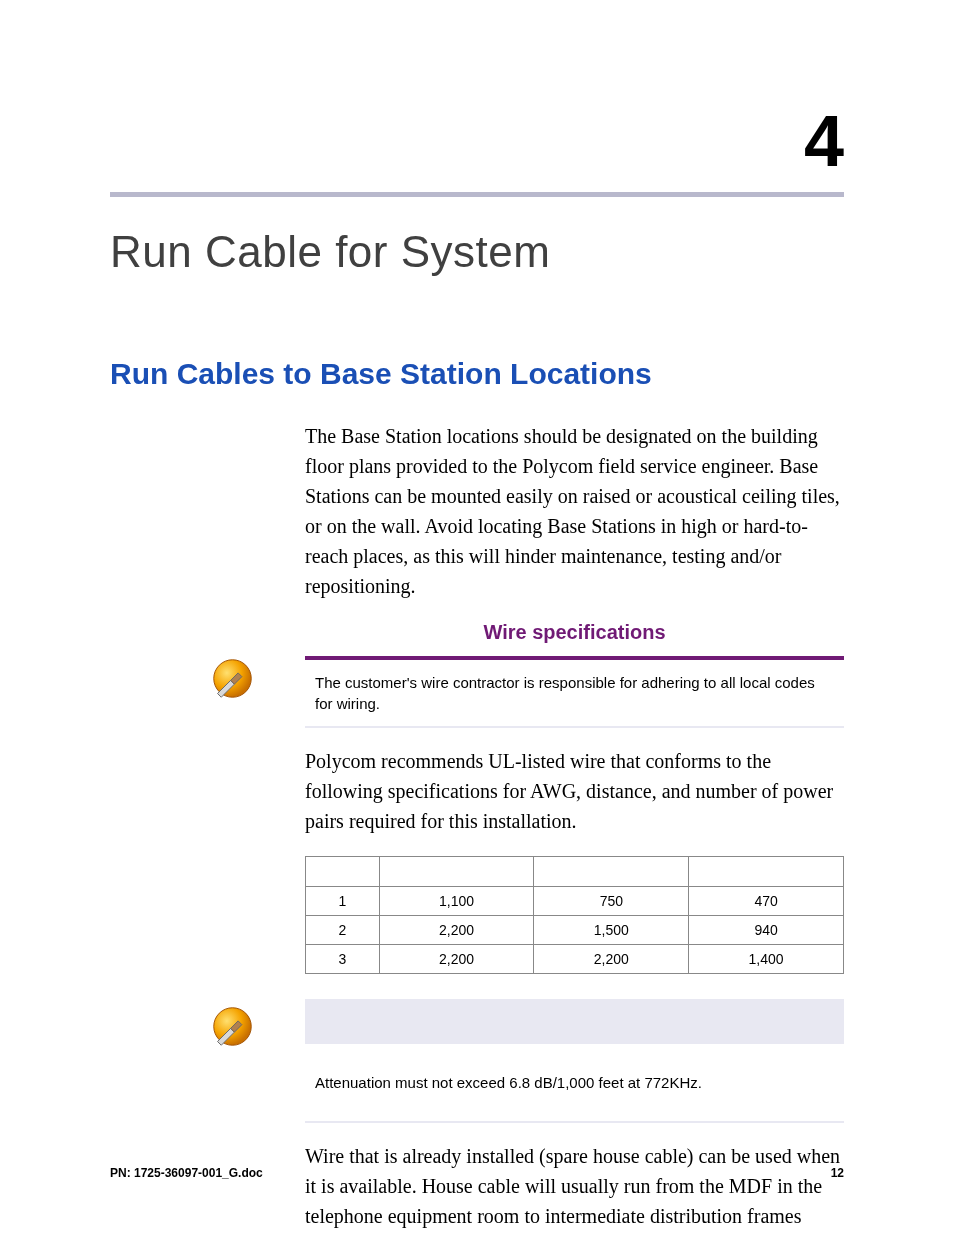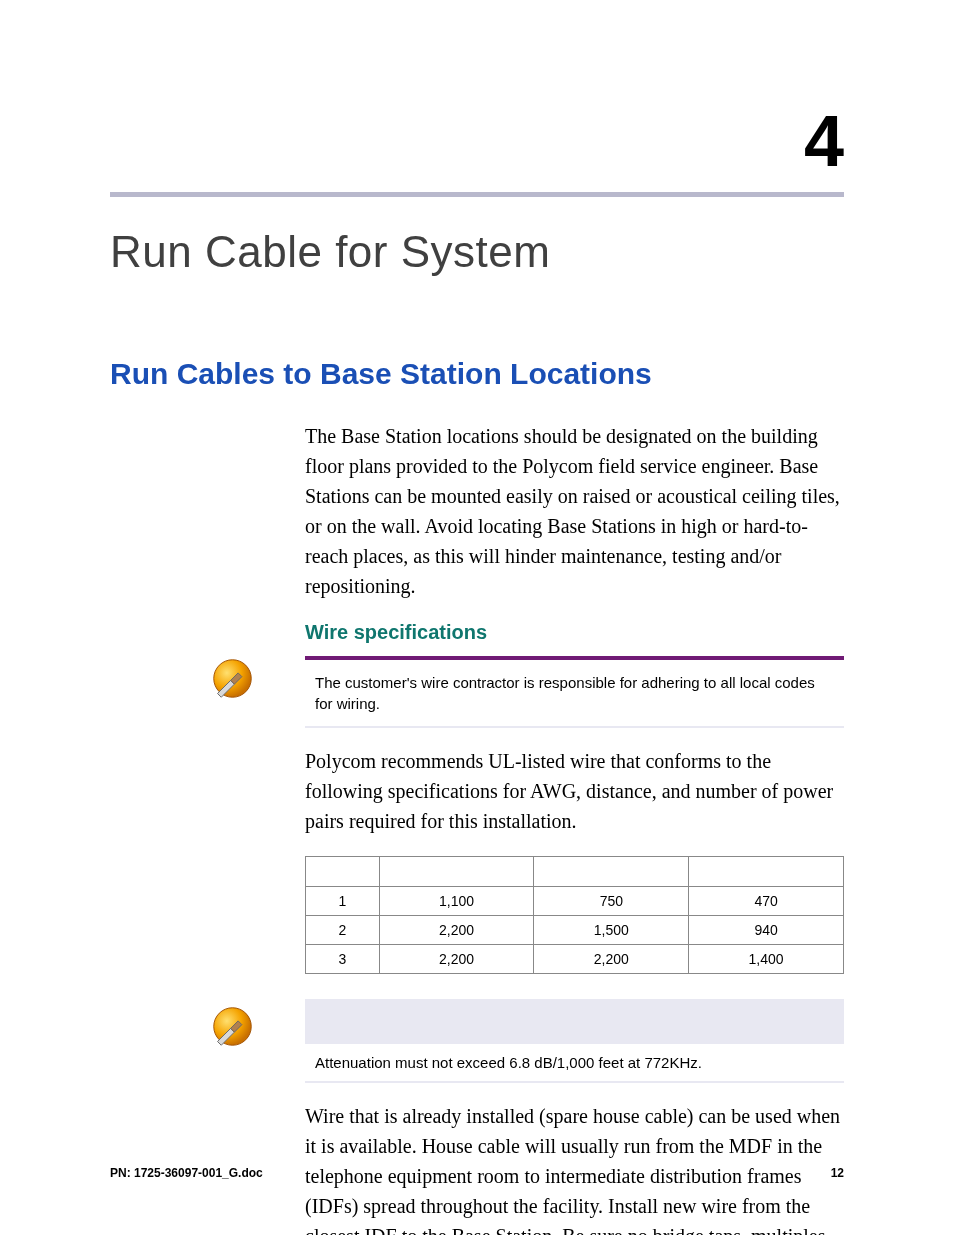--- a/index.html
+++ b/index.html
@@ -45,22 +45,23 @@
     .body-text {
       font-size: 20px;
       line-height: 1.5;
       color: #000;
       margin-bottom: 20px;
     }
     .subsection-title {
       font-family: 'Arial Narrow', Arial, sans-serif;
       font-size: 20px;
       font-weight: bold;
-      color: #0f766e;
+      color: #701a75;
       margin-bottom: 12px;
+      text-align: center;
     }
     .note-row {
       display: flex;
       align-items: flex-start;
       margin-bottom: 18px;
     }
     .note-icon {
       width: 45px;
       height: 45px;
       flex-shrink: 0;
@@ -75,21 +76,21 @@
       padding: 12px 10px;
       font-family: Arial, sans-serif;
       font-size: 15px;
       line-height: 1.4;
     }
     .note-box-tall {
       flex: 1;
       background: #ffffff;
       border-top: 45px solid #e8e8f2;
       border-bottom: 2px solid #e8e8f2;
-      padding: 8px 10px;
+      padding: 28px 10px;
       font-family: Arial, sans-serif;
       font-size: 15px;
       line-height: 1.4;
       margin-top: -5px;
     }
     table.wire-table {
       width: 100%;
       border-collapse: collapse;
       font-family: Arial, sans-serif;
       font-size: 14px;

